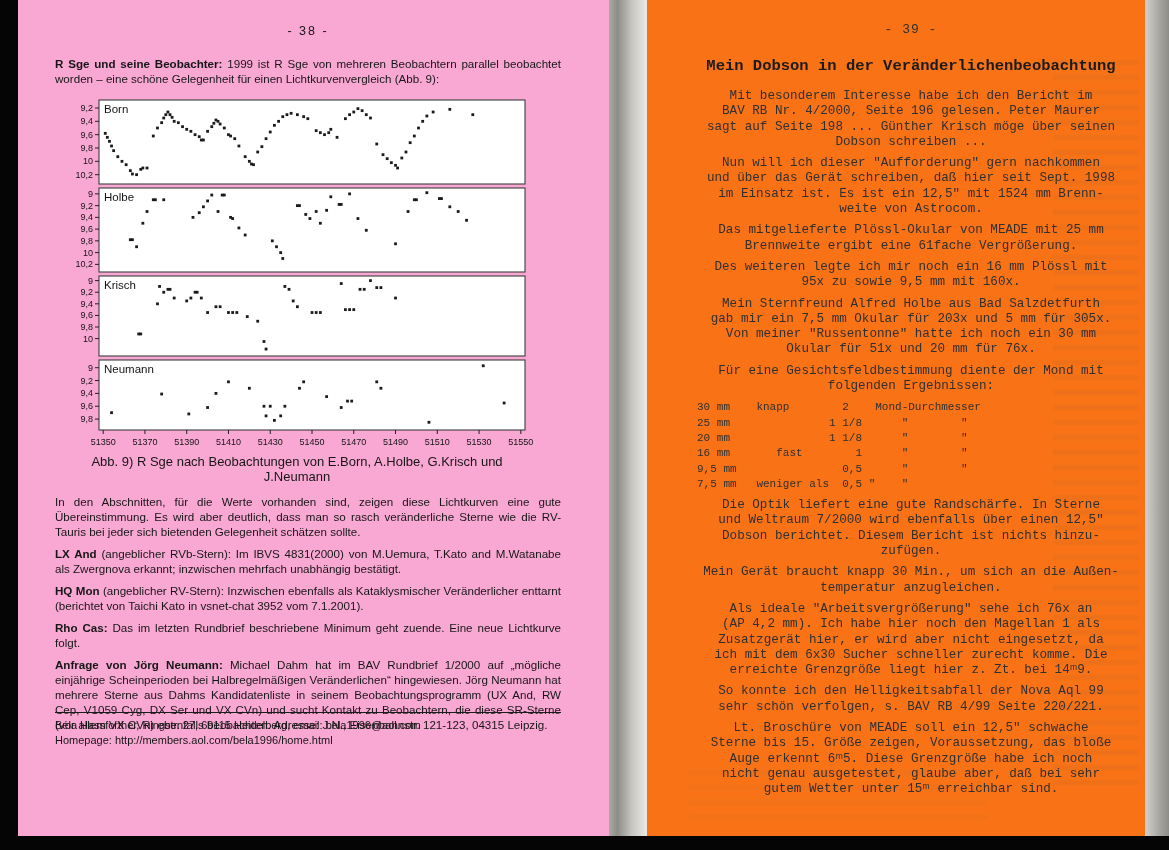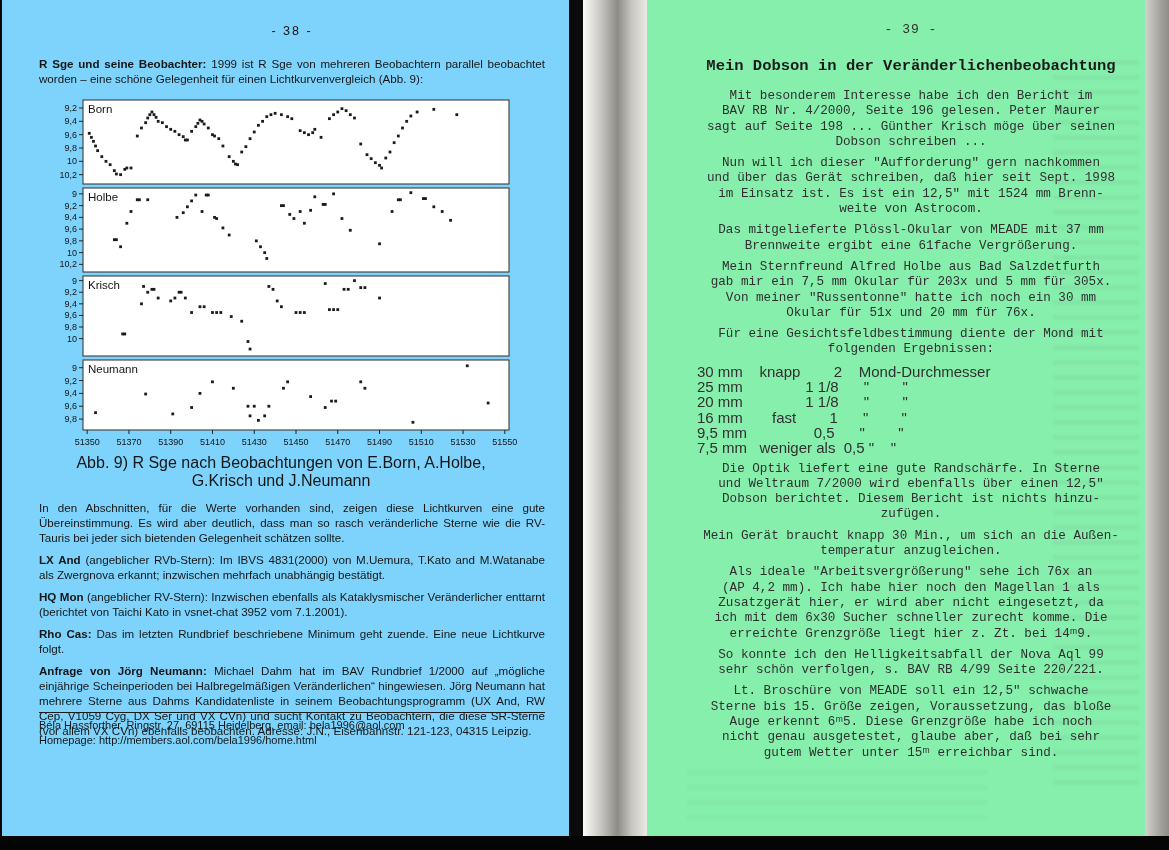--- a/index.html
+++ b/index.html
@@ -2,47 +2,47 @@
 <html><head>
 <meta charset="utf-8">
 <style>
   html,body{margin:0;padding:0;}
   body{
     width:1169px;height:850px;overflow:hidden;position:relative;
     background:#0b0b0b;
     font-family:"Liberation Sans",sans-serif;
   }
   .page{position:absolute;top:0;height:836px;}
-  #left-page{left:2px;width:567px;background:#7dd3fc;}
-  #right-page{left:647px;width:498px;background:#86efac;}
+  #left-page{left:18px;width:567px;background:#f9a8d4;padding-left:24px;}
+  #right-page{left:647px;width:498px;background:#f97316;}
   #spine{position:absolute;left:583px;top:0;width:66px;height:836px;
     background:linear-gradient(90deg,#fcfcfb 0%,#c2c0bb 30%,#8e8c87 52%,#c8c6c1 74%,#efeeea 100%);}
   #right-edge{position:absolute;left:1145px;top:0;width:24px;height:836px;
     background:linear-gradient(90deg,#d4d2cc,#a7a59f 60%,#8e8c86);}
   #bottom-edge{position:absolute;left:0;top:836px;width:1169px;height:14px;background:#050505;}
   #left-edge{position:absolute;left:0;top:0;width:18px;height:850px;background:#050505;}
 
   
   .lp-inner{position:absolute;left:37px;top:0;width:506px;color:#161616;}
   .pagenum{ text-align:center;font-size:12.5px;letter-spacing:2px;margin-top:24px;}
   .jp{font-size:11.6px;line-height:15px;text-align:justify;margin:0 0 7px 0;}
   .jp b{font-weight:bold;}
   #chart-wrap{margin-top:10px;margin-left:6px;width:472px;}
   #chart-svg{display:block;font-family:"Liberation Sans",sans-serif;}
-  .caption{font-size:16px;text-align:center;margin:2px 0 10px 0;}
+  .caption{font-size:13px;text-align:center;margin:2px 0 10px 0;}
   .sec-head{font-size:14.5px;font-weight:bold;margin:12px 0 6px 0;}
   #lp-footer{position:absolute;left:0;top:712px;width:506px;border-top:1.5px solid #1c1c1c;padding-top:5px;
     font-size:11px;line-height:15px;}
 
   
   .rp-inner{position:absolute;left:50px;top:0;width:428px;color:#303030;}
   .rp-pagenum{text-align:center;font-family:"Liberation Mono",monospace;font-size:13px;margin-top:22px;letter-spacing:1px;}
   .rp-title{font-family:Liberation Mono, monospace;font-weight:bold;font-size:15.5px;text-align:center;margin:20px 0 14px 0;color:#1b1b1b;}
   .tp{font-family:"Liberation Mono",monospace;font-size:12.6px;line-height:15.3px;white-space:pre;margin:0 0 6px 0;text-align:center;}
-  .tl{font-family:Liberation Sans, sans-serif;font-size:15px;line-height:15.3px;white-space:pre;}
+  .tl{font-family:Liberation Mono, monospace;font-size:11px;line-height:15.3px;white-space:pre;}
   .mond{margin:0 0 6px 0;}
 
   
   .ghost{position:absolute;pointer-events:none;filter:blur(1.6px);}
   #ghost-col{right:6px;top:60px;width:86px;height:730px;opacity:.45;
     background:repeating-linear-gradient(180deg,rgba(70,70,70,.14) 0 5px,transparent 5px 15px);}
   #ghost-bottom{left:40px;top:770px;width:300px;height:50px;opacity:.3;
     background:repeating-linear-gradient(180deg,rgba(70,70,70,.12) 0 5px,transparent 5px 15px);}
 </style>
 </head>
@@ -368,22 +368,24 @@
     <div class="rp-title">Mein Dobson in der Veränderlichenbeobachtung</div>
 
     <div class="tp">Mit besonderem Interesse habe ich den Bericht im
 BAV RB Nr. 4/2000, Seite 196 gelesen. Peter Maurer
 sagt auf Seite 198 ... Günther Krisch möge über seinen
 Dobson schreiben ...</div>
     <div class="tp">Nun will ich dieser "Aufforderung" gern nachkommen
 und über das Gerät schreiben, daß hier seit Sept. 1998
 im Einsatz ist. Es ist ein 12,5" mit 1524 mm Brenn-
 weite von Astrocom.</div>
-    <div class="tp">Das mitgelieferte Plössl-Okular von MEADE mit 37 mm
+    <div class="tp">Das mitgelieferte Plössl-Okular von MEADE mit 25 mm
 Brennweite ergibt eine 61fache Vergrößerung.</div>
+    <div class="tp">Des weiteren legte ich mir noch ein 16 mm Plössl mit
+95x zu sowie 9,5 mm mit 160x.</div>
     <div class="tp">Mein Sternfreund Alfred Holbe aus Bad Salzdetfurth
 gab mir ein 7,5 mm Okular für 203x und 5 mm für 305x.
 Von meiner "Russentonne" hatte ich noch ein 30 mm
 Okular für 51x und 20 mm für 76x.</div>
     <div class="tp">Für eine Gesichtsfeldbestimmung diente der Mond mit
 folgenden Ergebnissen:</div>
 
     <div class="mond">
       <div class="tl">30 mm    knapp        2    Mond-Durchmesser</div>
       <div class="tl">25 mm               1 1/8      "        "</div>

